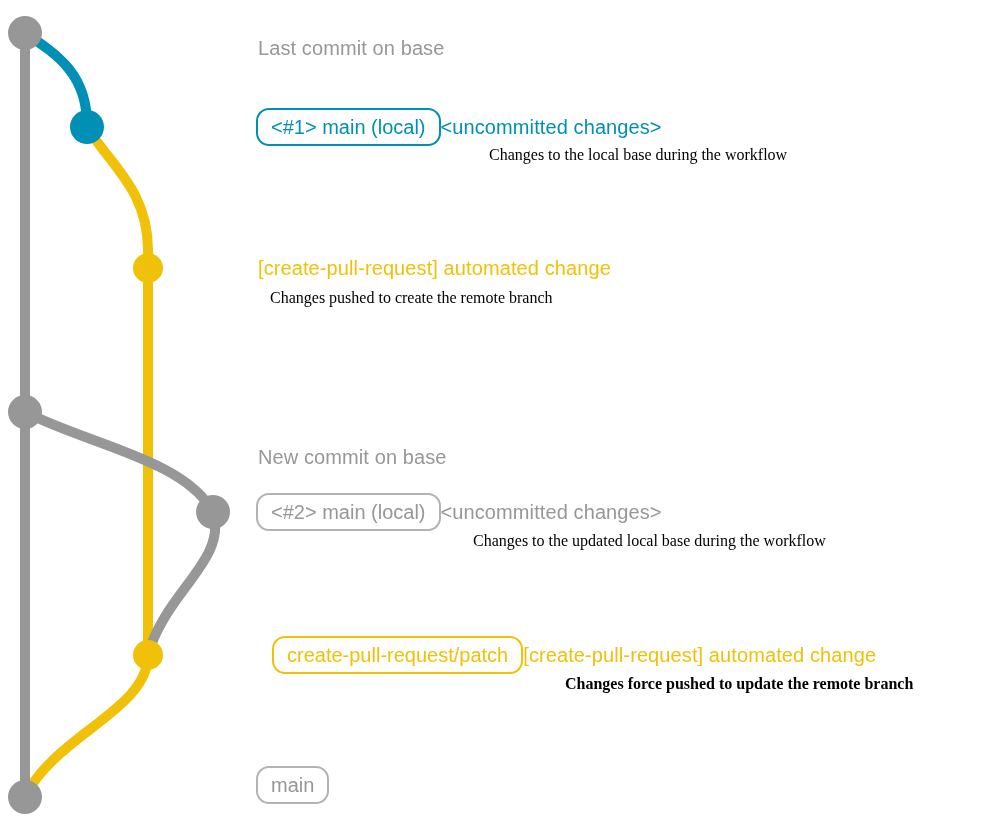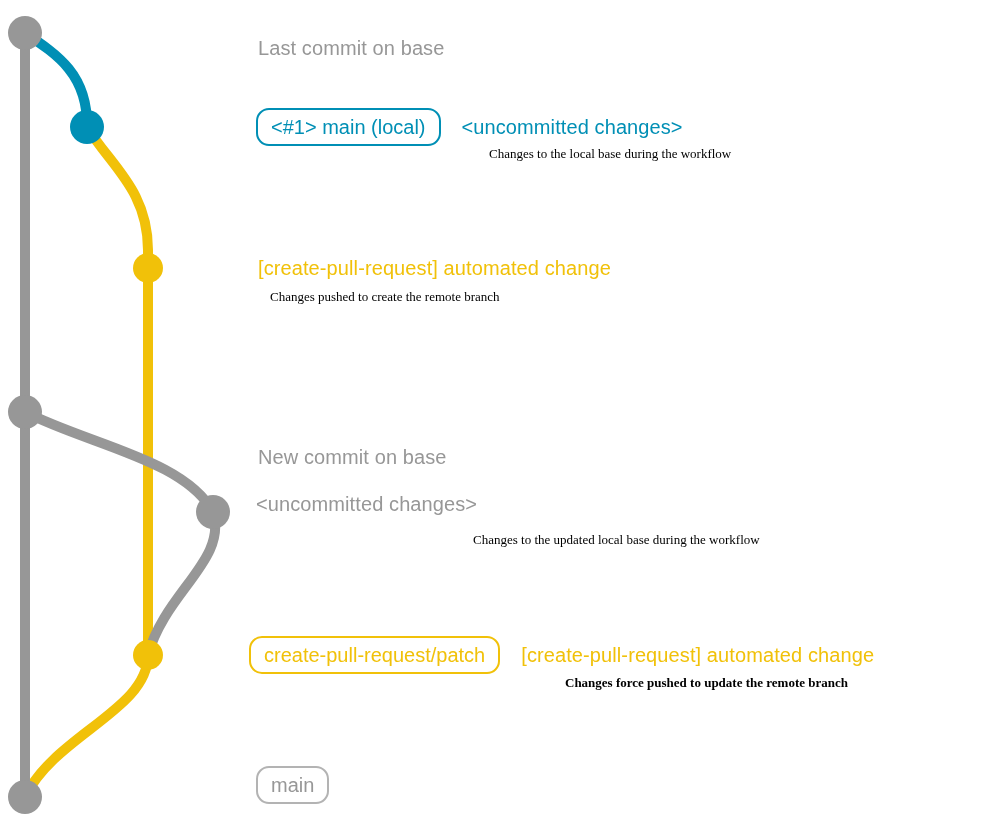--- a/index.html
+++ b/index.html
@@ -34,23 +34,23 @@
     display:inline-block;background:var(--c-bg);
     border:2px solid;border-radius:13px;
     padding:5px 13px;font-size:20px;line-height:24px;
   }
   .b-blue{border-color:var(--c-blue);color:var(--c-blue);}
   .b-yellow{border-color:var(--c-yellow);color:var(--c-yellow);}
   .b-gray{border-color:var(--c-badge-gray-border);color:var(--c-gray);}
   .caption{
     position:absolute;white-space:nowrap;
     font-family:"Liberation Serif",serif;
-    font-size:13px;color:var(--c-caption);
+    font-size:16px;color:var(--c-caption);
   }
-  .gap16{gap:21px;}
+  .gap16{gap:0;}
   .gap15{gap:15px;}
 </style>
 </head>
 <body>
 
 <svg class="graph-svg" width="260" height="827" viewBox="0 0 260 827">
 
   <path d="M 87,127 C 110,165 148,190 148,250 L 148,655 C 148,710 55,735 25,797" class="s-yellow" fill="none" stroke-width="10" stroke-linecap="round"></path>
 
   <line x1="25" y1="33" x2="25" y2="797" class="s-gray" stroke-width="10" stroke-linecap="round"></line>
@@ -83,25 +83,26 @@
 <div class="row" style="left:258px;top:257px;">
   <span class="title c-yellow">[create-pull-request] automated change</span>
 </div>
 <div class="caption" style="left:270px;top:289px;">Changes pushed to create the remote branch</div>
 
 <div class="row" style="left:258px;top:399px;margin-top:47px;">
   <span class="title c-gray">New commit on base</span>
 </div>
 
 <div class="row gap16" style="left:256px;top:493px;">
+  <span class="badge b-gray">&lt;#2&gt; main (local)</span>
   <span class="title c-gray">&lt;uncommitted changes&gt;</span>
 </div>
 <div class="caption" style="left:473px;top:532px;">Changes to the updated local base during the workflow</div>
 
-<div class="row gap16" style="left:249px;top:636px;">
+<div class="row gap16" style="left:272px;top:636px;">
   <span class="badge b-yellow">create-pull-request/patch</span>
   <span class="title c-yellow">[create-pull-request] automated change</span>
 </div>
 <div class="caption" style="left:565px;top:675px;font-weight:bold;">Changes force pushed to update the remote branch</div>
 
 <div class="row gap15" style="left:256px;top:766px;">
   <span class="badge b-gray">main</span>
 </div>
 
 </body></html>

